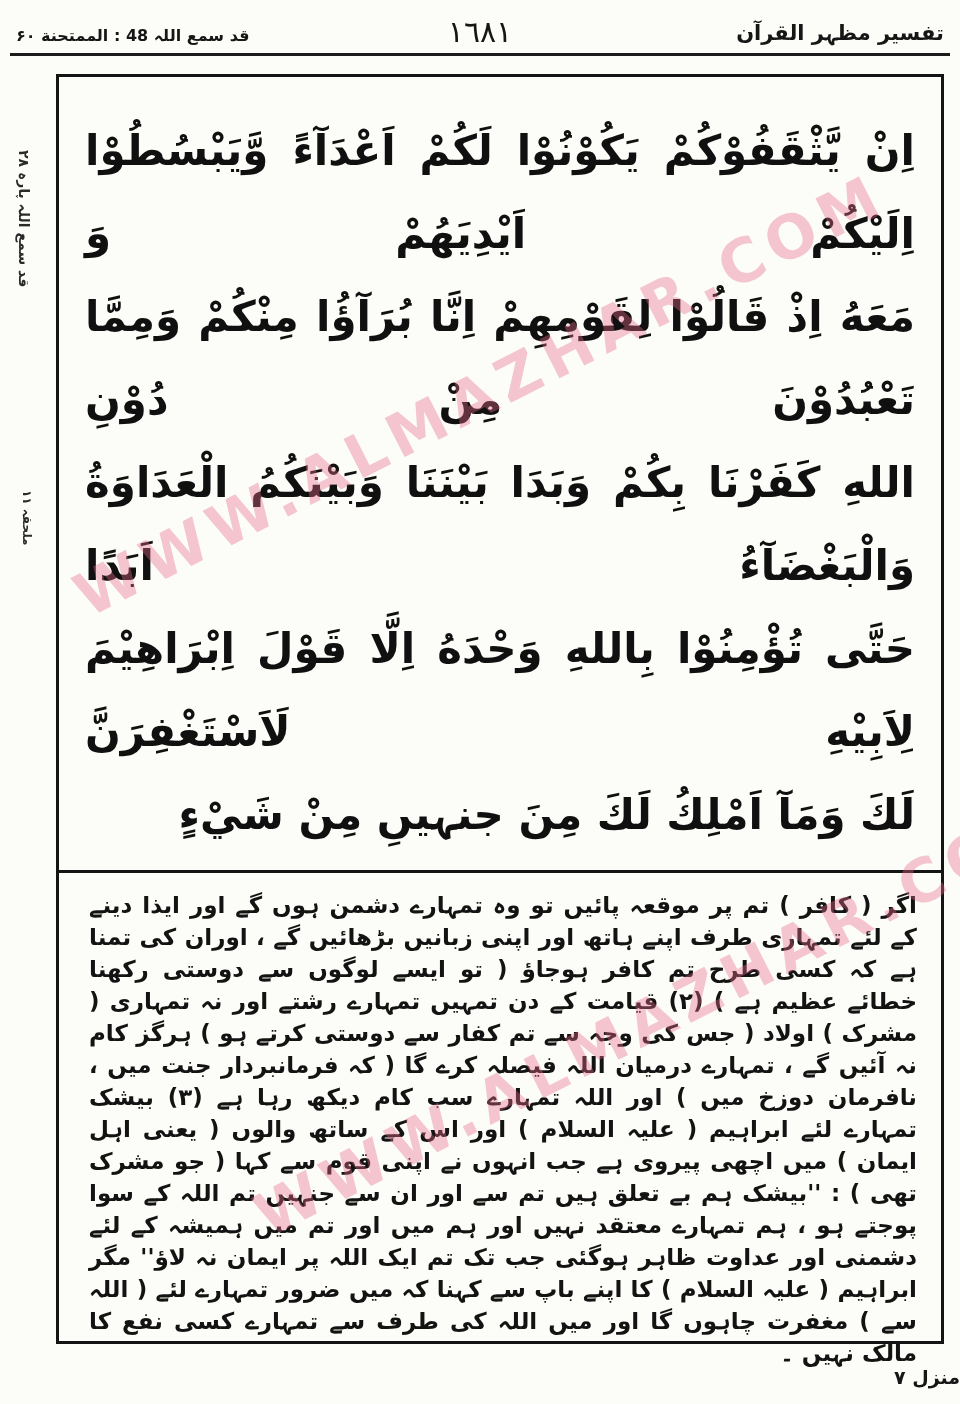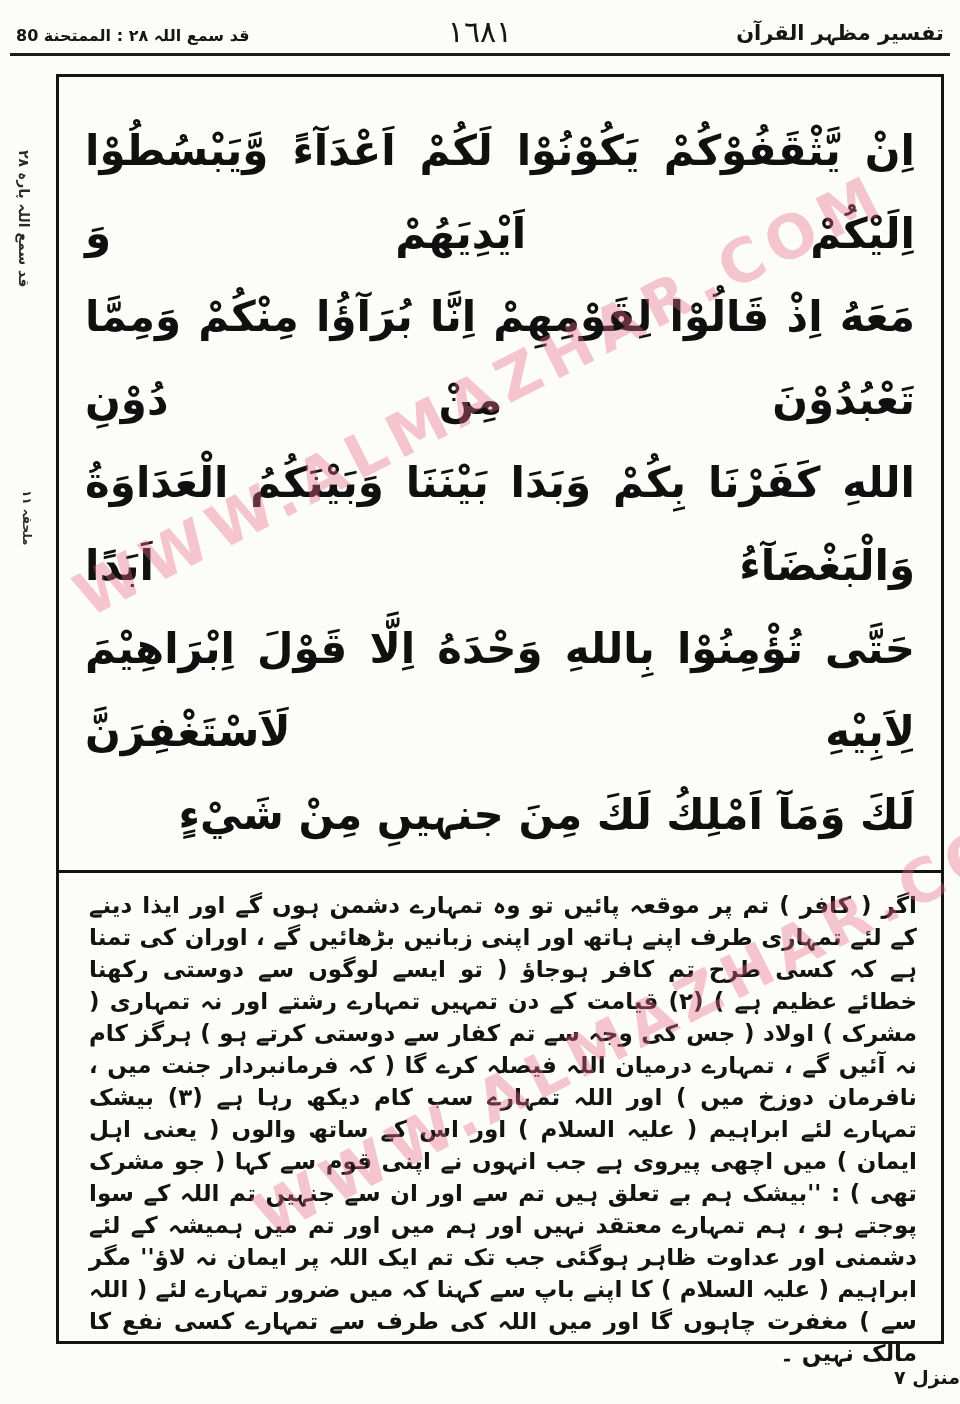--- a/index.html
+++ b/index.html
@@ -106,21 +106,21 @@
   .wm2 { left:210px; top:980px; }
 </style>
 </head>
 <body>
 
 <div class="page">
 
   <header class="header">
     <span class="hdr-right">تفسیر مظہر القرآن</span>
     <span class="hdr-center">١٦٨١</span>
-    <span class="hdr-left">قد سمع اللہ ۲۸ : الممتحنة 80</span>
+    <span class="hdr-left">قد سمع اللہ 48 : الممتحنة ۶۰</span>
   </header>
 
   <div class="margin-notes">
     <div class="vnote vnote1">قد سمع اللہ پارہ ۲۸</div>
     <div class="vnote vnote2">ملحقہ ۱۱</div>
   </div>
 
   <main class="content-box">
 
     <section class="arabic">

